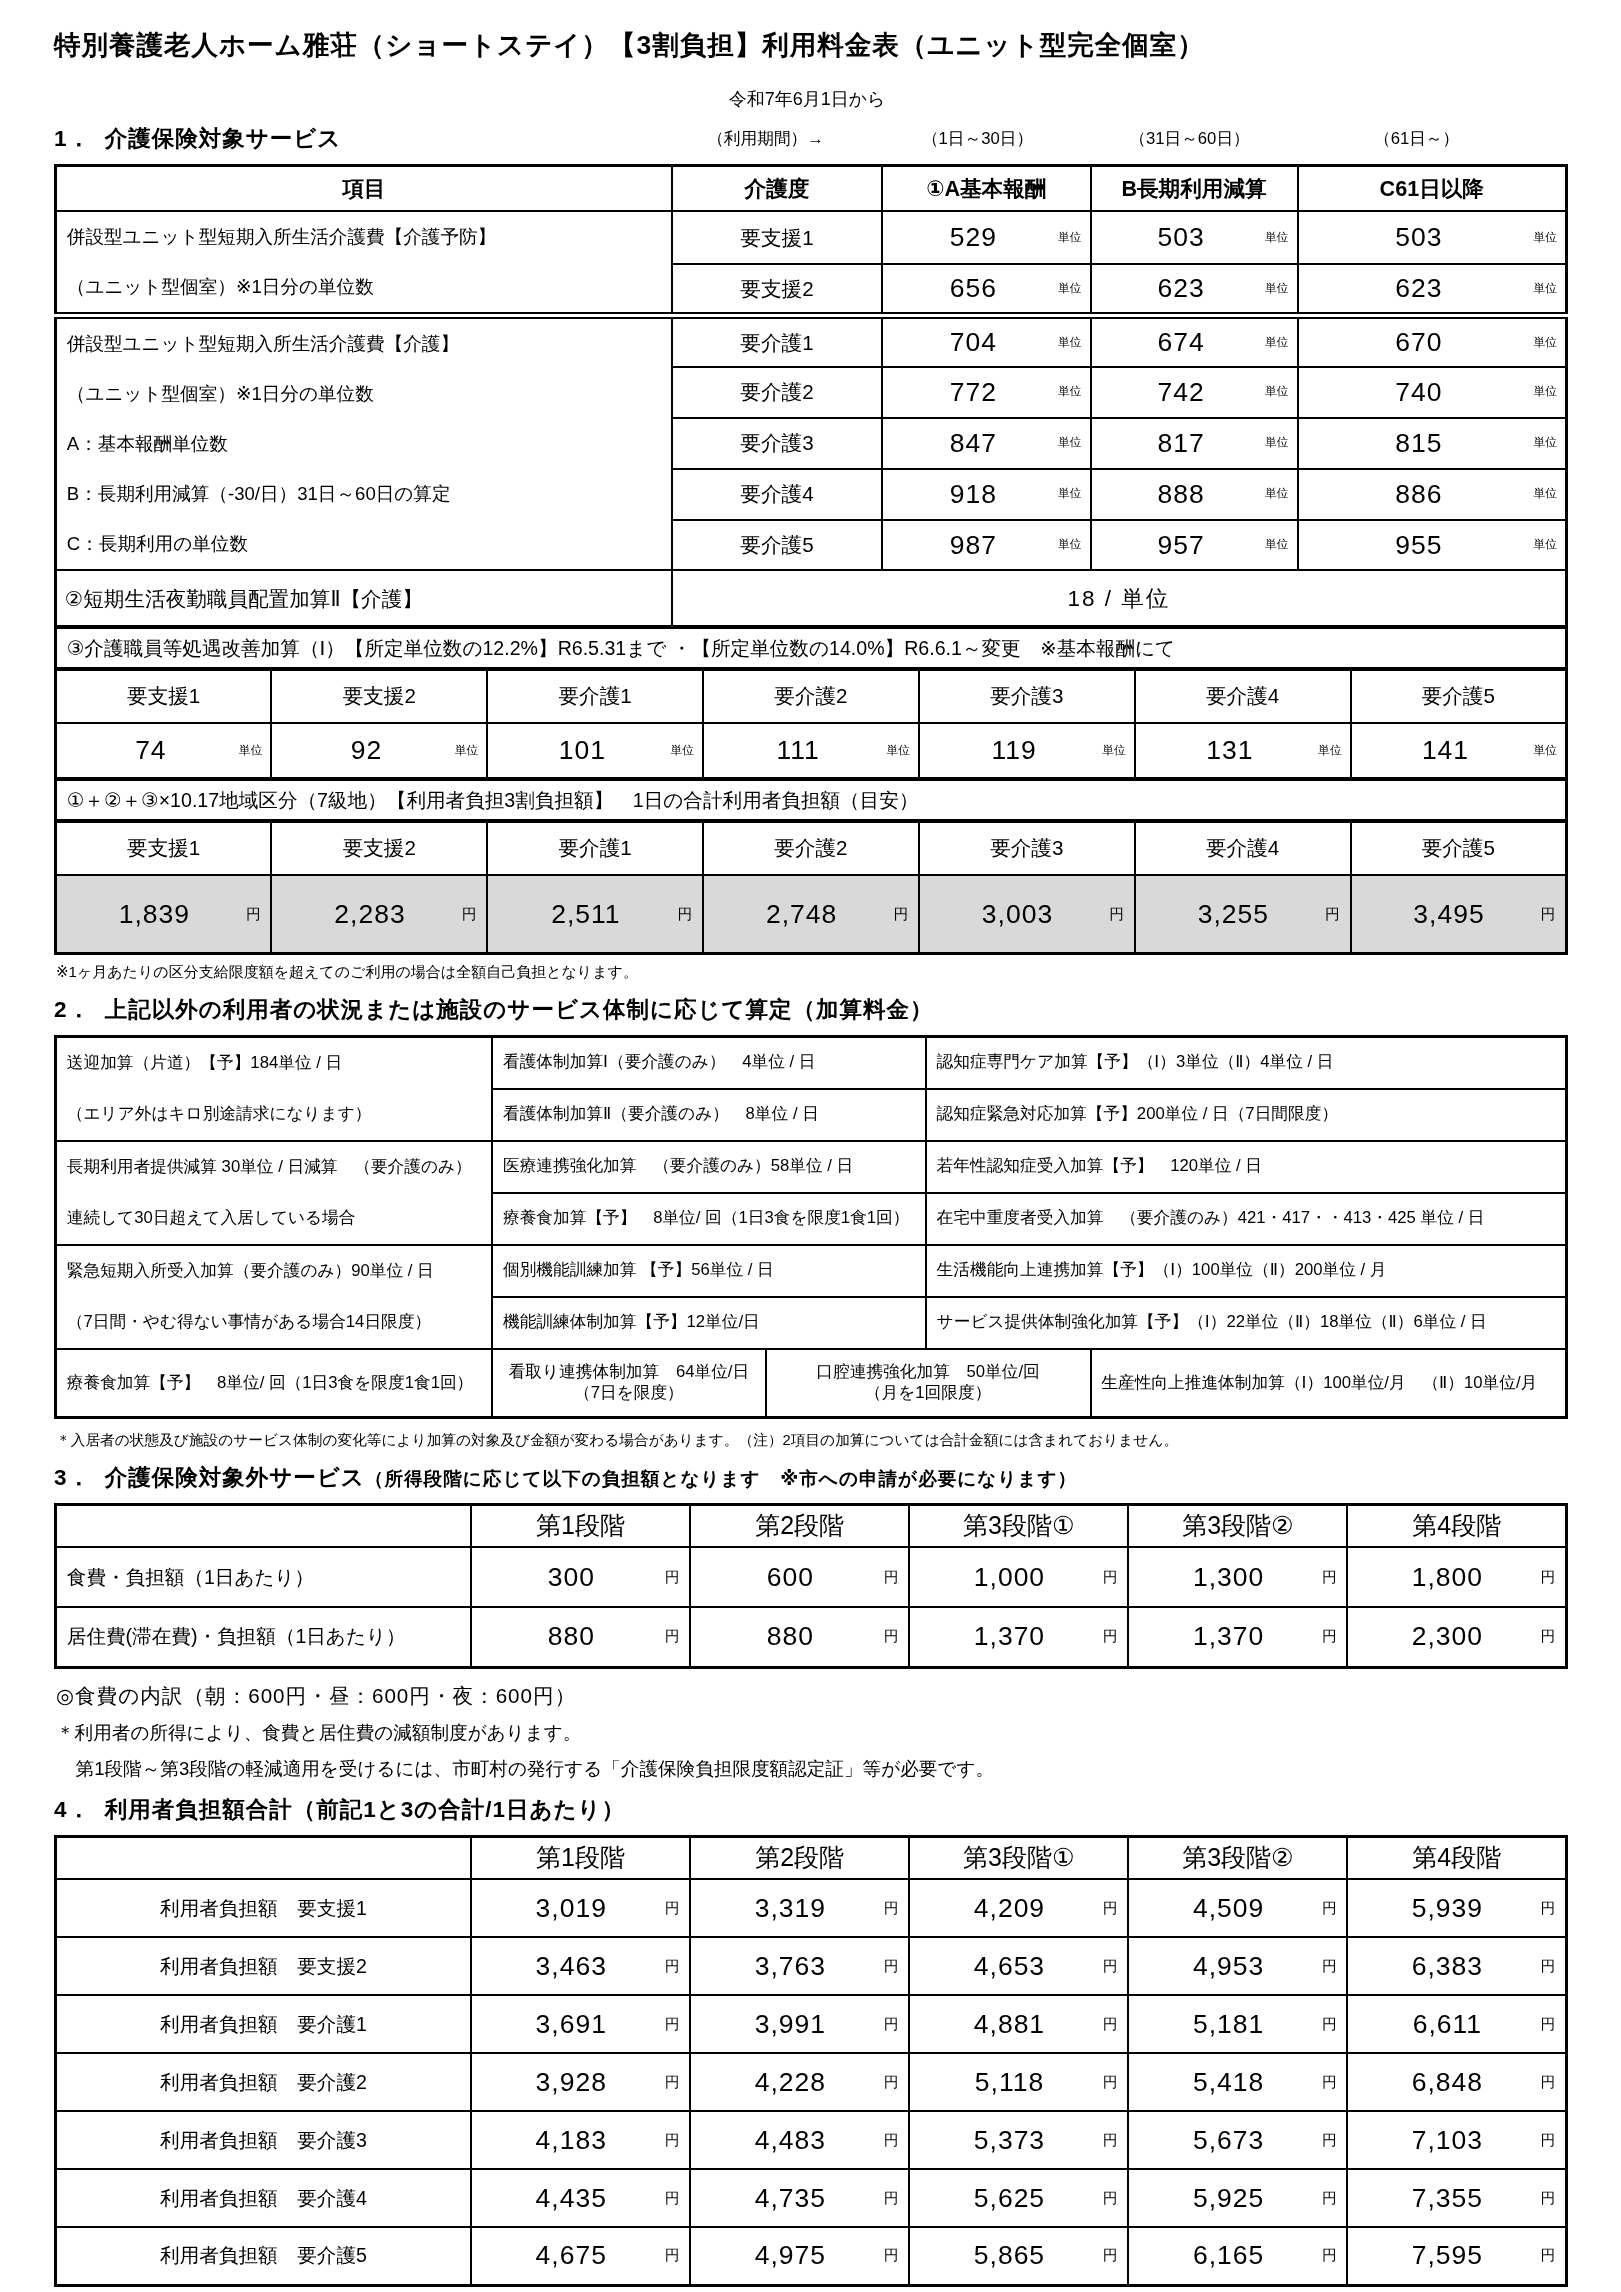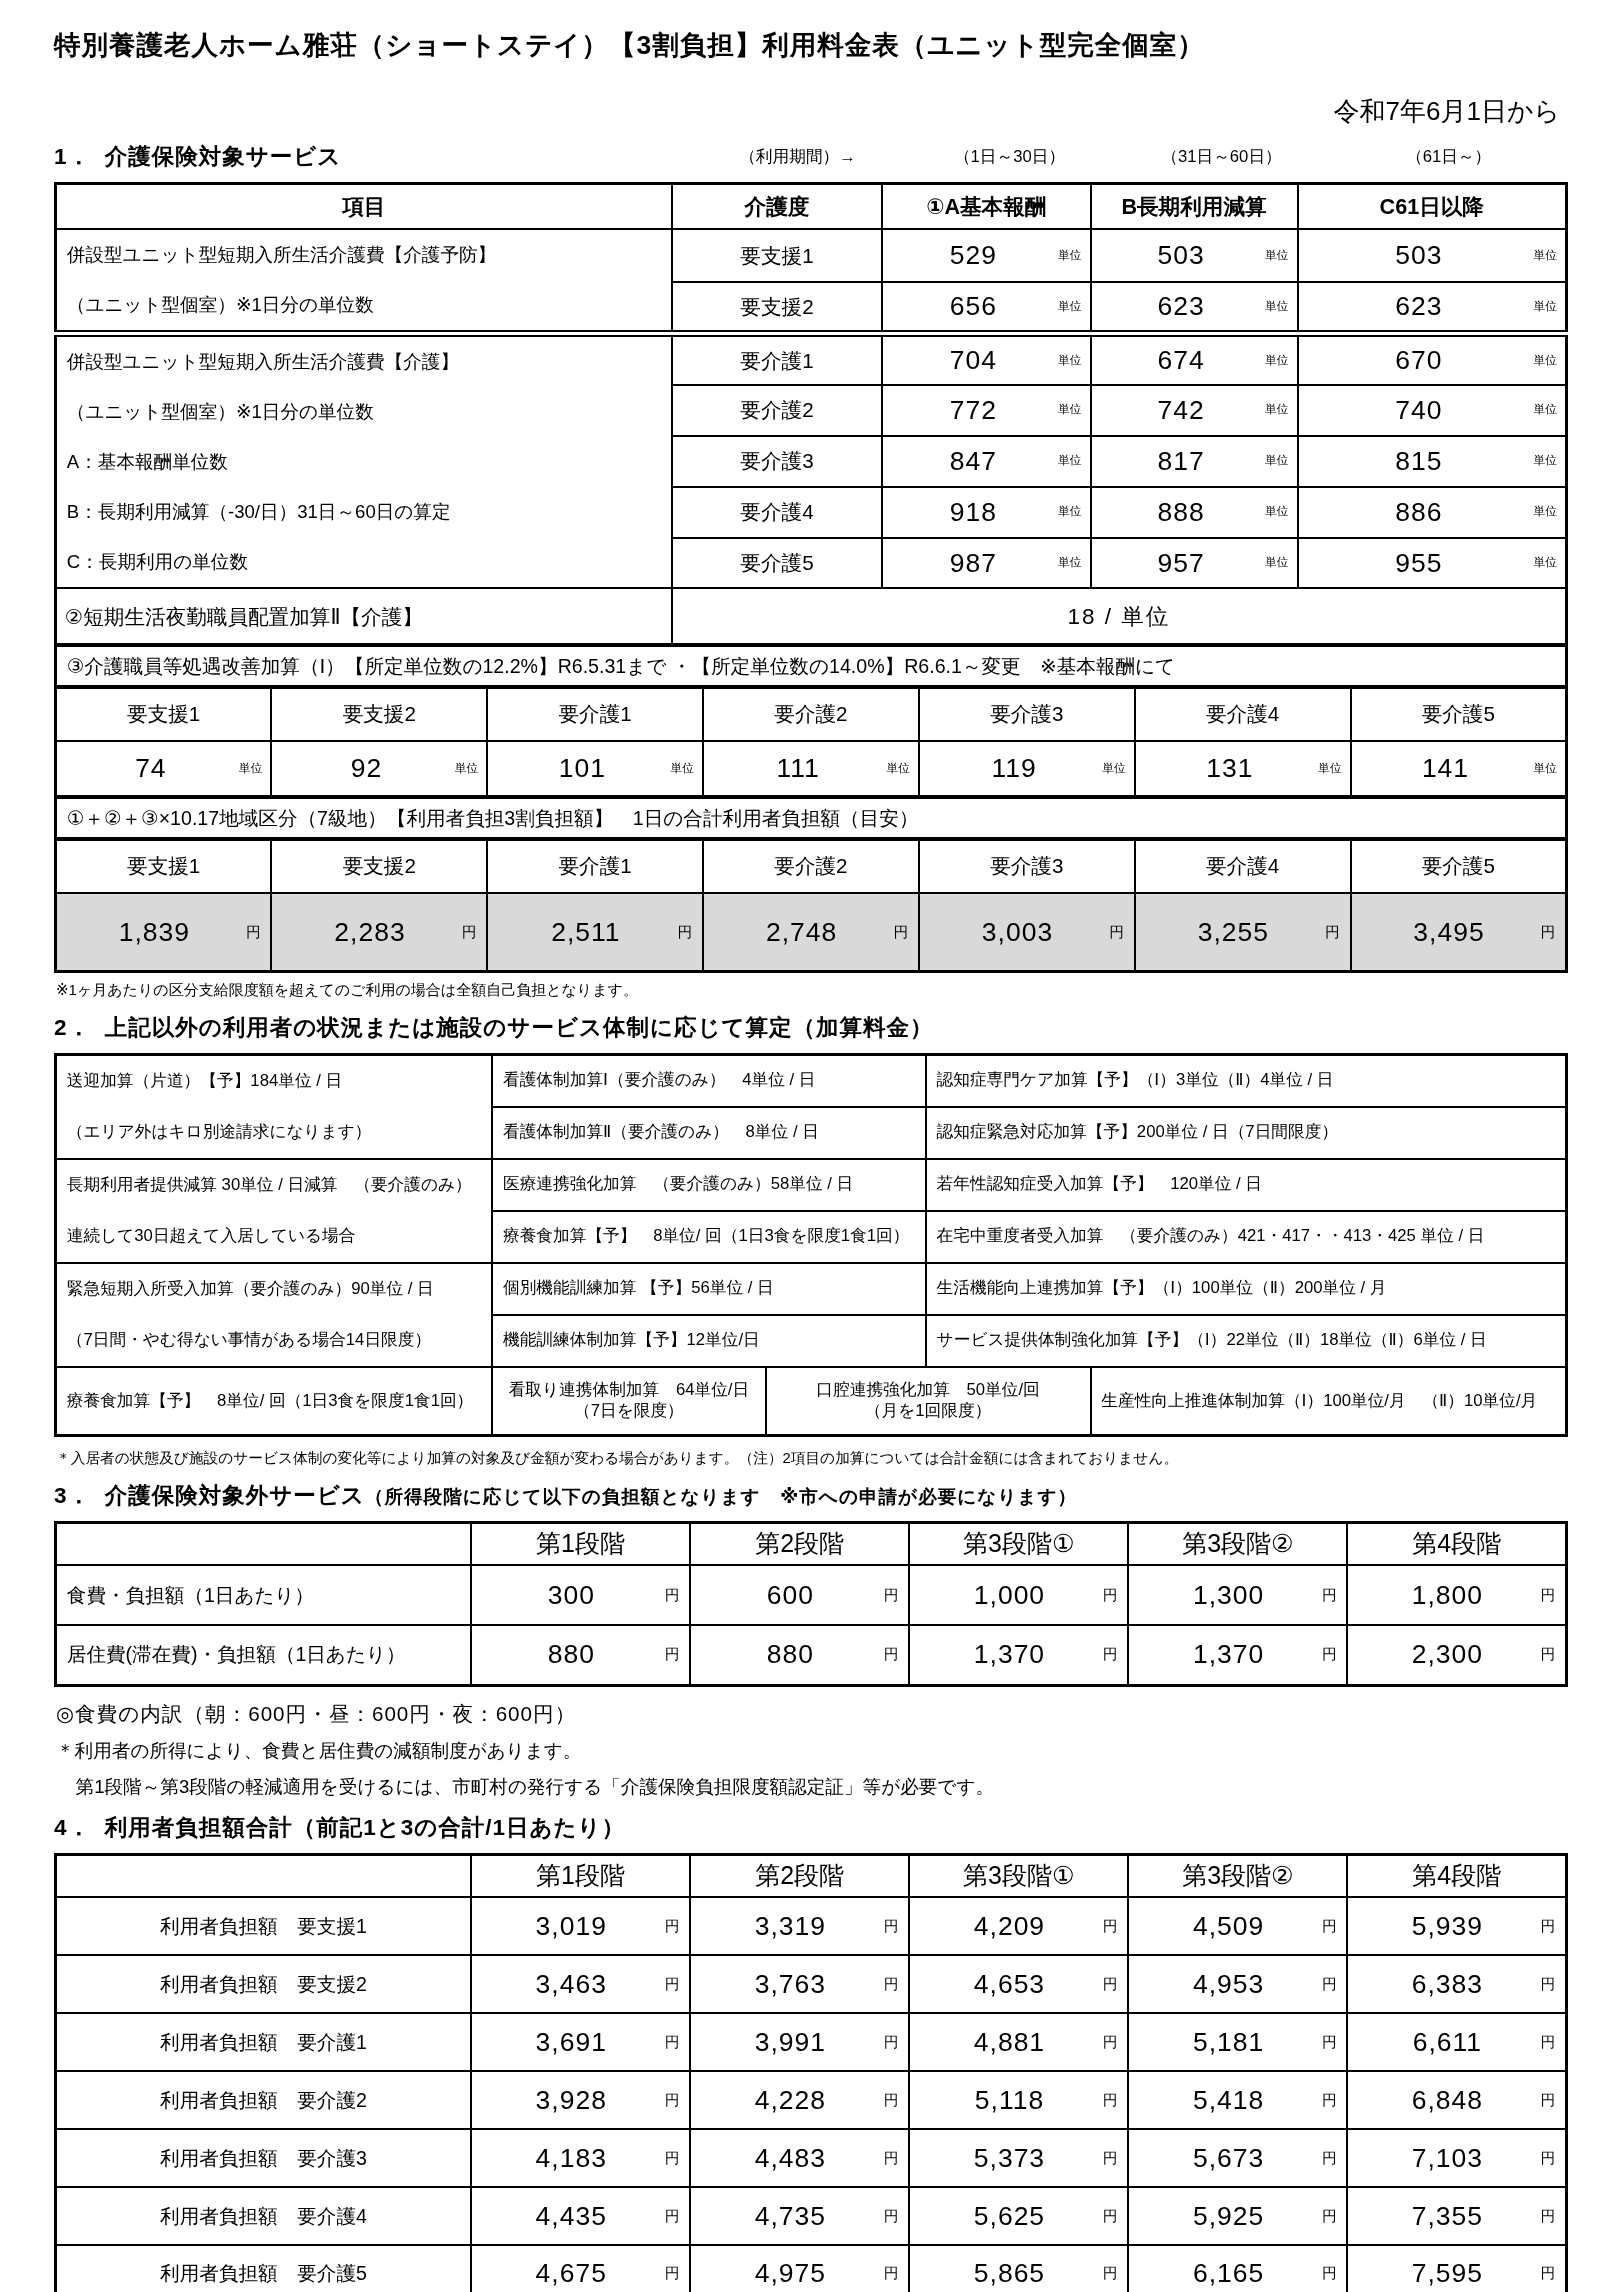--- a/index.html
+++ b/index.html
@@ -1,25 +1,25 @@
 <!DOCTYPE html>
 <html style="--hl: #d9d9d9;"><head>
 <meta charset="utf-8">
 <style>
   html,body{margin:0;padding:0;background:#fff;color:#000;}
   body{width:1621px;font-family:"Liberation Sans","DejaVu Sans",sans-serif;}
   .page{box-sizing:border-box;width:1621px;min-height:2293px;padding:27.4px 53px 19.6px 54px;}
 
   .title{font-size:26.5px;font-weight:bold;letter-spacing:1px;}
-  .date{text-align:right;font-size:26px;margin-top:31px;padding-right:7.8px;}
+  .date{text-align:center;font-size:18px;margin-top:24px;padding-right:7.8px;}
 
   .sec-head{position:relative;font-weight:bold;font-size:22.5px;margin:11.8px 0 9.8px 0;letter-spacing:1px;}
   .sec-head .h-num{margin-right:13.7px;}
   .sec-head .h-sub{font-size:18.6px;}
-  .sec1-head .period{position:absolute;top:3.9px;font-weight:normal;font-size:16.7px;letter-spacing:0;transform:translateX(-50%);white-space:nowrap;margin-left:32px;}
+  .sec1-head .period{position:absolute;top:3.9px;font-weight:normal;font-size:16.7px;letter-spacing:0;transform:translateX(-50%);white-space:nowrap;}
   .p0{left:47%;} .p1{left:61%;} .p2{left:75%;} .p3{left:90%;}
 
   
   .stk{box-sizing:border-box;}
   .stk + .stk{margin-top:-3.9px;}
 
   table.seg{width:100%;border-collapse:collapse;table-layout:fixed;border:3.9px solid #000;}
   table.seg th,table.seg td{border:2.9px solid #000;box-sizing:border-box;overflow:hidden;}
 
   

